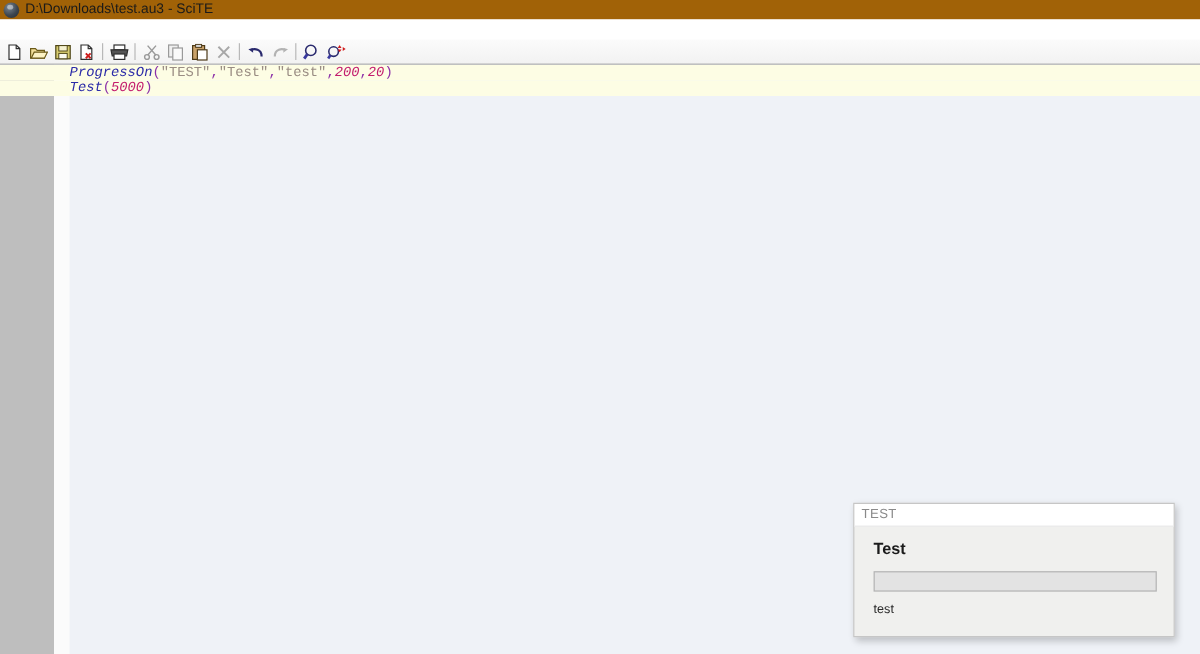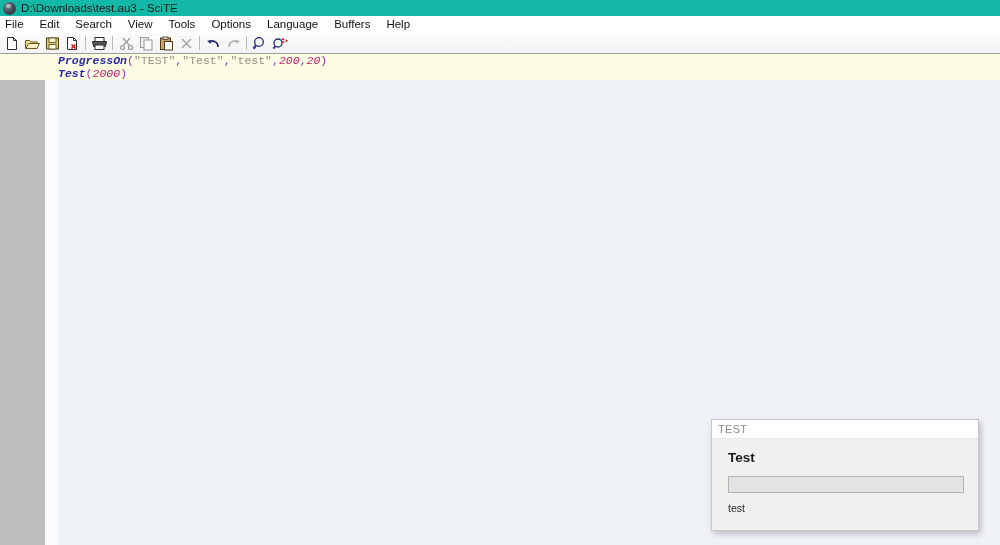--- a/index.html
+++ b/index.html
@@ -19,21 +19,21 @@
     background: #ffffff;
     overflow: hidden;
   }
 
   
   .titlebar {
     position: absolute;
     left: 0; top: 0;
     width: 1000px;
     height: 16px;
-    background: #14b8a6;
+    background: #a16207;
     display: flex;
     align-items: center;
     padding-left: 3px;
     box-sizing: border-box;
   }
   .app-icon {
     width: 13px;
     height: 13px;
     border-radius: 50%;
     background: radial-gradient(circle at 35% 30%, #7b8794 0%, #3d4650 55%, #222a32 100%);
@@ -152,21 +152,21 @@
     font-family: "Liberation Mono", monospace;
     font-size: 11.5px;
     white-space: pre;
     background: #fdfde4;
     padding-left: 0px;
     margin-left: -58px;
     padding-left: 58px;
     box-sizing: content-box;
     width: 1000px;
   }
-  .tok-func   { color: #2a2aa8; font-weight: bold; font-style: italic; }
+  .tok-func   { color: #2a2aa8; font-weight: normal; font-style: italic; }
   .tok-str    { color: #9a8d83; }
   .tok-punc   { color: #8b2fa8; }
   .tok-num    { color: #c31d6e; font-weight: normal; font-style: italic; }
 
   
   .dialog {
     position: absolute;
     left: 711px;
     top: 419px;
     width: 268px;
@@ -227,31 +227,20 @@
 </head>
 <body>
 
 <div id="app">
 
   <div class="titlebar">
     <div class="app-icon"></div>
     <span class="title-text">D:\Downloads\test.au3 - SciTE</span>
   </div>
 
-  <div class="menubar">
-    <div class="menu-item">File</div>
-    <div class="menu-item">Edit</div>
-    <div class="menu-item">Search</div>
-    <div class="menu-item">View</div>
-    <div class="menu-item">Tools</div>
-    <div class="menu-item">Options</div>
-    <div class="menu-item">Language</div>
-    <div class="menu-item">Buffers</div>
-    <div class="menu-item">Help</div>
-  </div>
 
   <div class="toolbar">
 
     <div class="tb-btn">
       <svg width="15" height="15" viewBox="0 0 15 15">
         <path d="M2.5 1.5 h6 l3 3 v9 h-9 z" fill="#ffffff" stroke="#2f2f2f" stroke-width="1"></path>
         <path d="M8.5 1.5 v3 h3" fill="none" stroke="#2f2f2f" stroke-width="1"></path>
       </svg>
     </div>
 
@@ -362,21 +351,21 @@
       <span class="linenum">1</span>
       <span class="linenum">2</span>
     </div>
 
     <div class="margin-fold"></div>
 
     <div class="code-area">
 
       <div class="code-line"><span class="tok-func">ProgressOn</span><span class="tok-punc">(</span><span class="tok-str">"TEST"</span><span class="tok-punc">,</span><span class="tok-str">"Test"</span><span class="tok-punc">,</span><span class="tok-str">"test"</span><span class="tok-punc">,</span><span class="tok-num">200</span><span class="tok-punc">,</span><span class="tok-num">20</span><span class="tok-punc">)</span></div>
 
-      <div class="code-line"><span class="tok-func">Test</span><span class="tok-punc">(</span><span class="tok-num">2000</span><span class="tok-punc">)</span></div>
+      <div class="code-line"><span class="tok-func">Test</span><span class="tok-punc">(</span><span class="tok-num">5000</span><span class="tok-punc">)</span></div>
 
     </div>
   </div>
 
   <div class="dialog">
     <div class="dlg-titlebar">
       <span class="dlg-title-text">TEST</span>
     </div>
     <div class="dlg-body">
       <div class="dlg-heading">Test</div>

